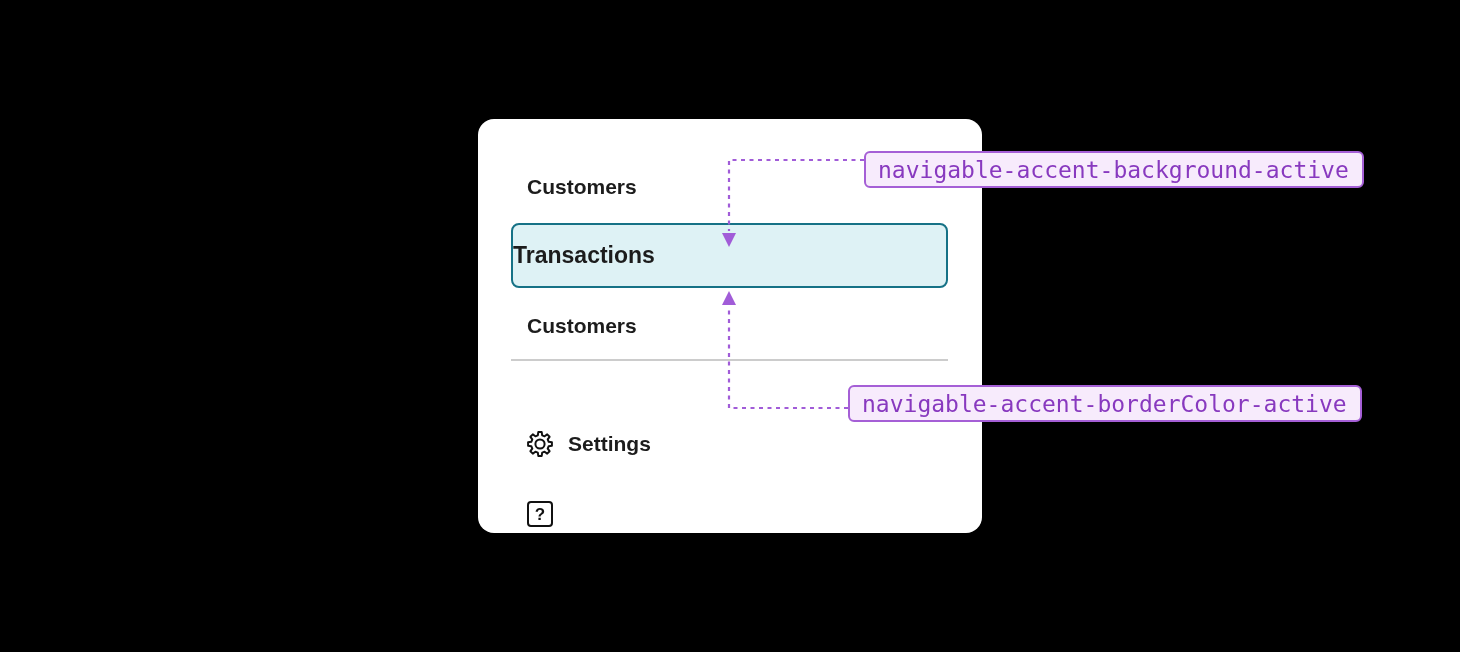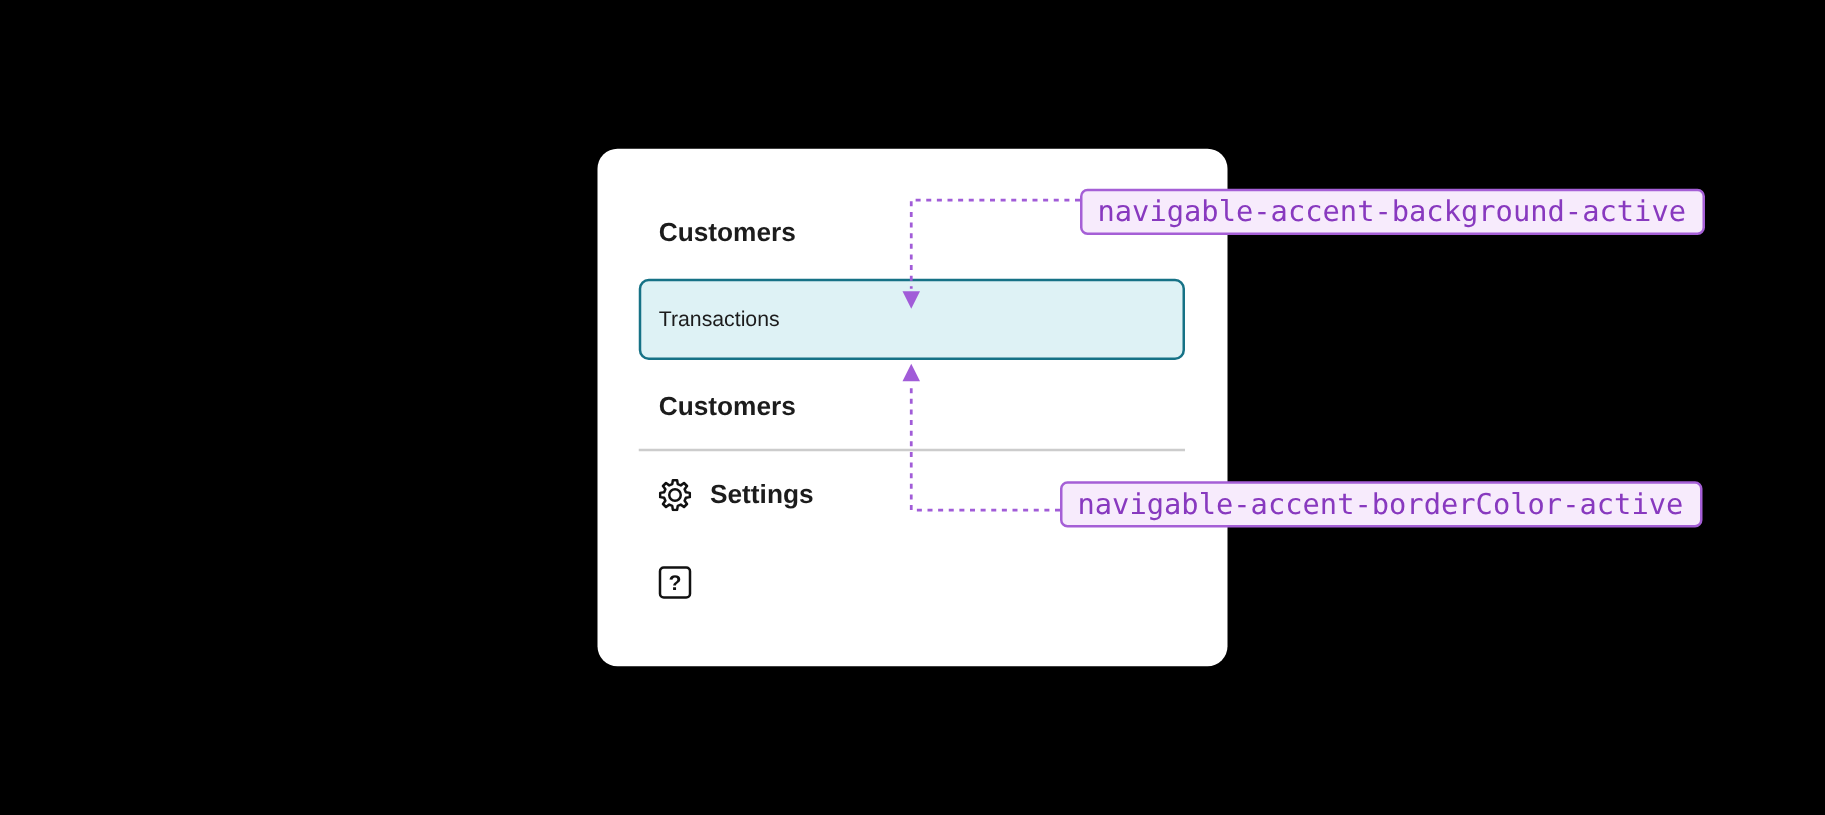--- a/index.html
+++ b/index.html
@@ -40,23 +40,22 @@
     width: 437px; height: 65px;
     box-sizing: border-box;
     background: var(--active-bg, #def2f5);
     border: 2px solid var(--active-border, #167286);
     border-radius: 8px;
     display: flex;
     align-items: center;
     cursor: pointer;
   }
   .active-box .label {
-    margin-left: 14px;
-    font-size: 17px;
-    font-weight: 400;
+    font-size: 23px;
+    font-weight: 700;
     color: #1c1c1c;
     white-space: nowrap;
   }
 
   .divider {
     position: absolute;
     left: 33px; top: 240px;
     width: 437px; height: 2px;
     background: #cccccc;
   }
@@ -66,20 +65,21 @@
     left: 49px;
     height: 30px;
     display: flex;
     align-items: center;
     gap: 15px;
     font-size: 21px;
     font-weight: 700;
     color: #1c1c1c;
     white-space: nowrap;
     cursor: pointer;
+    margin-top: 48px;
   }
   .util-row.settings { top: 262px; }
   .util-row.help     { top: 332px; }
 
   .icon-box {
     width: 26px; height: 26px;
     display: flex;
     align-items: center;
     justify-content: center;
     flex: 0 0 auto;

